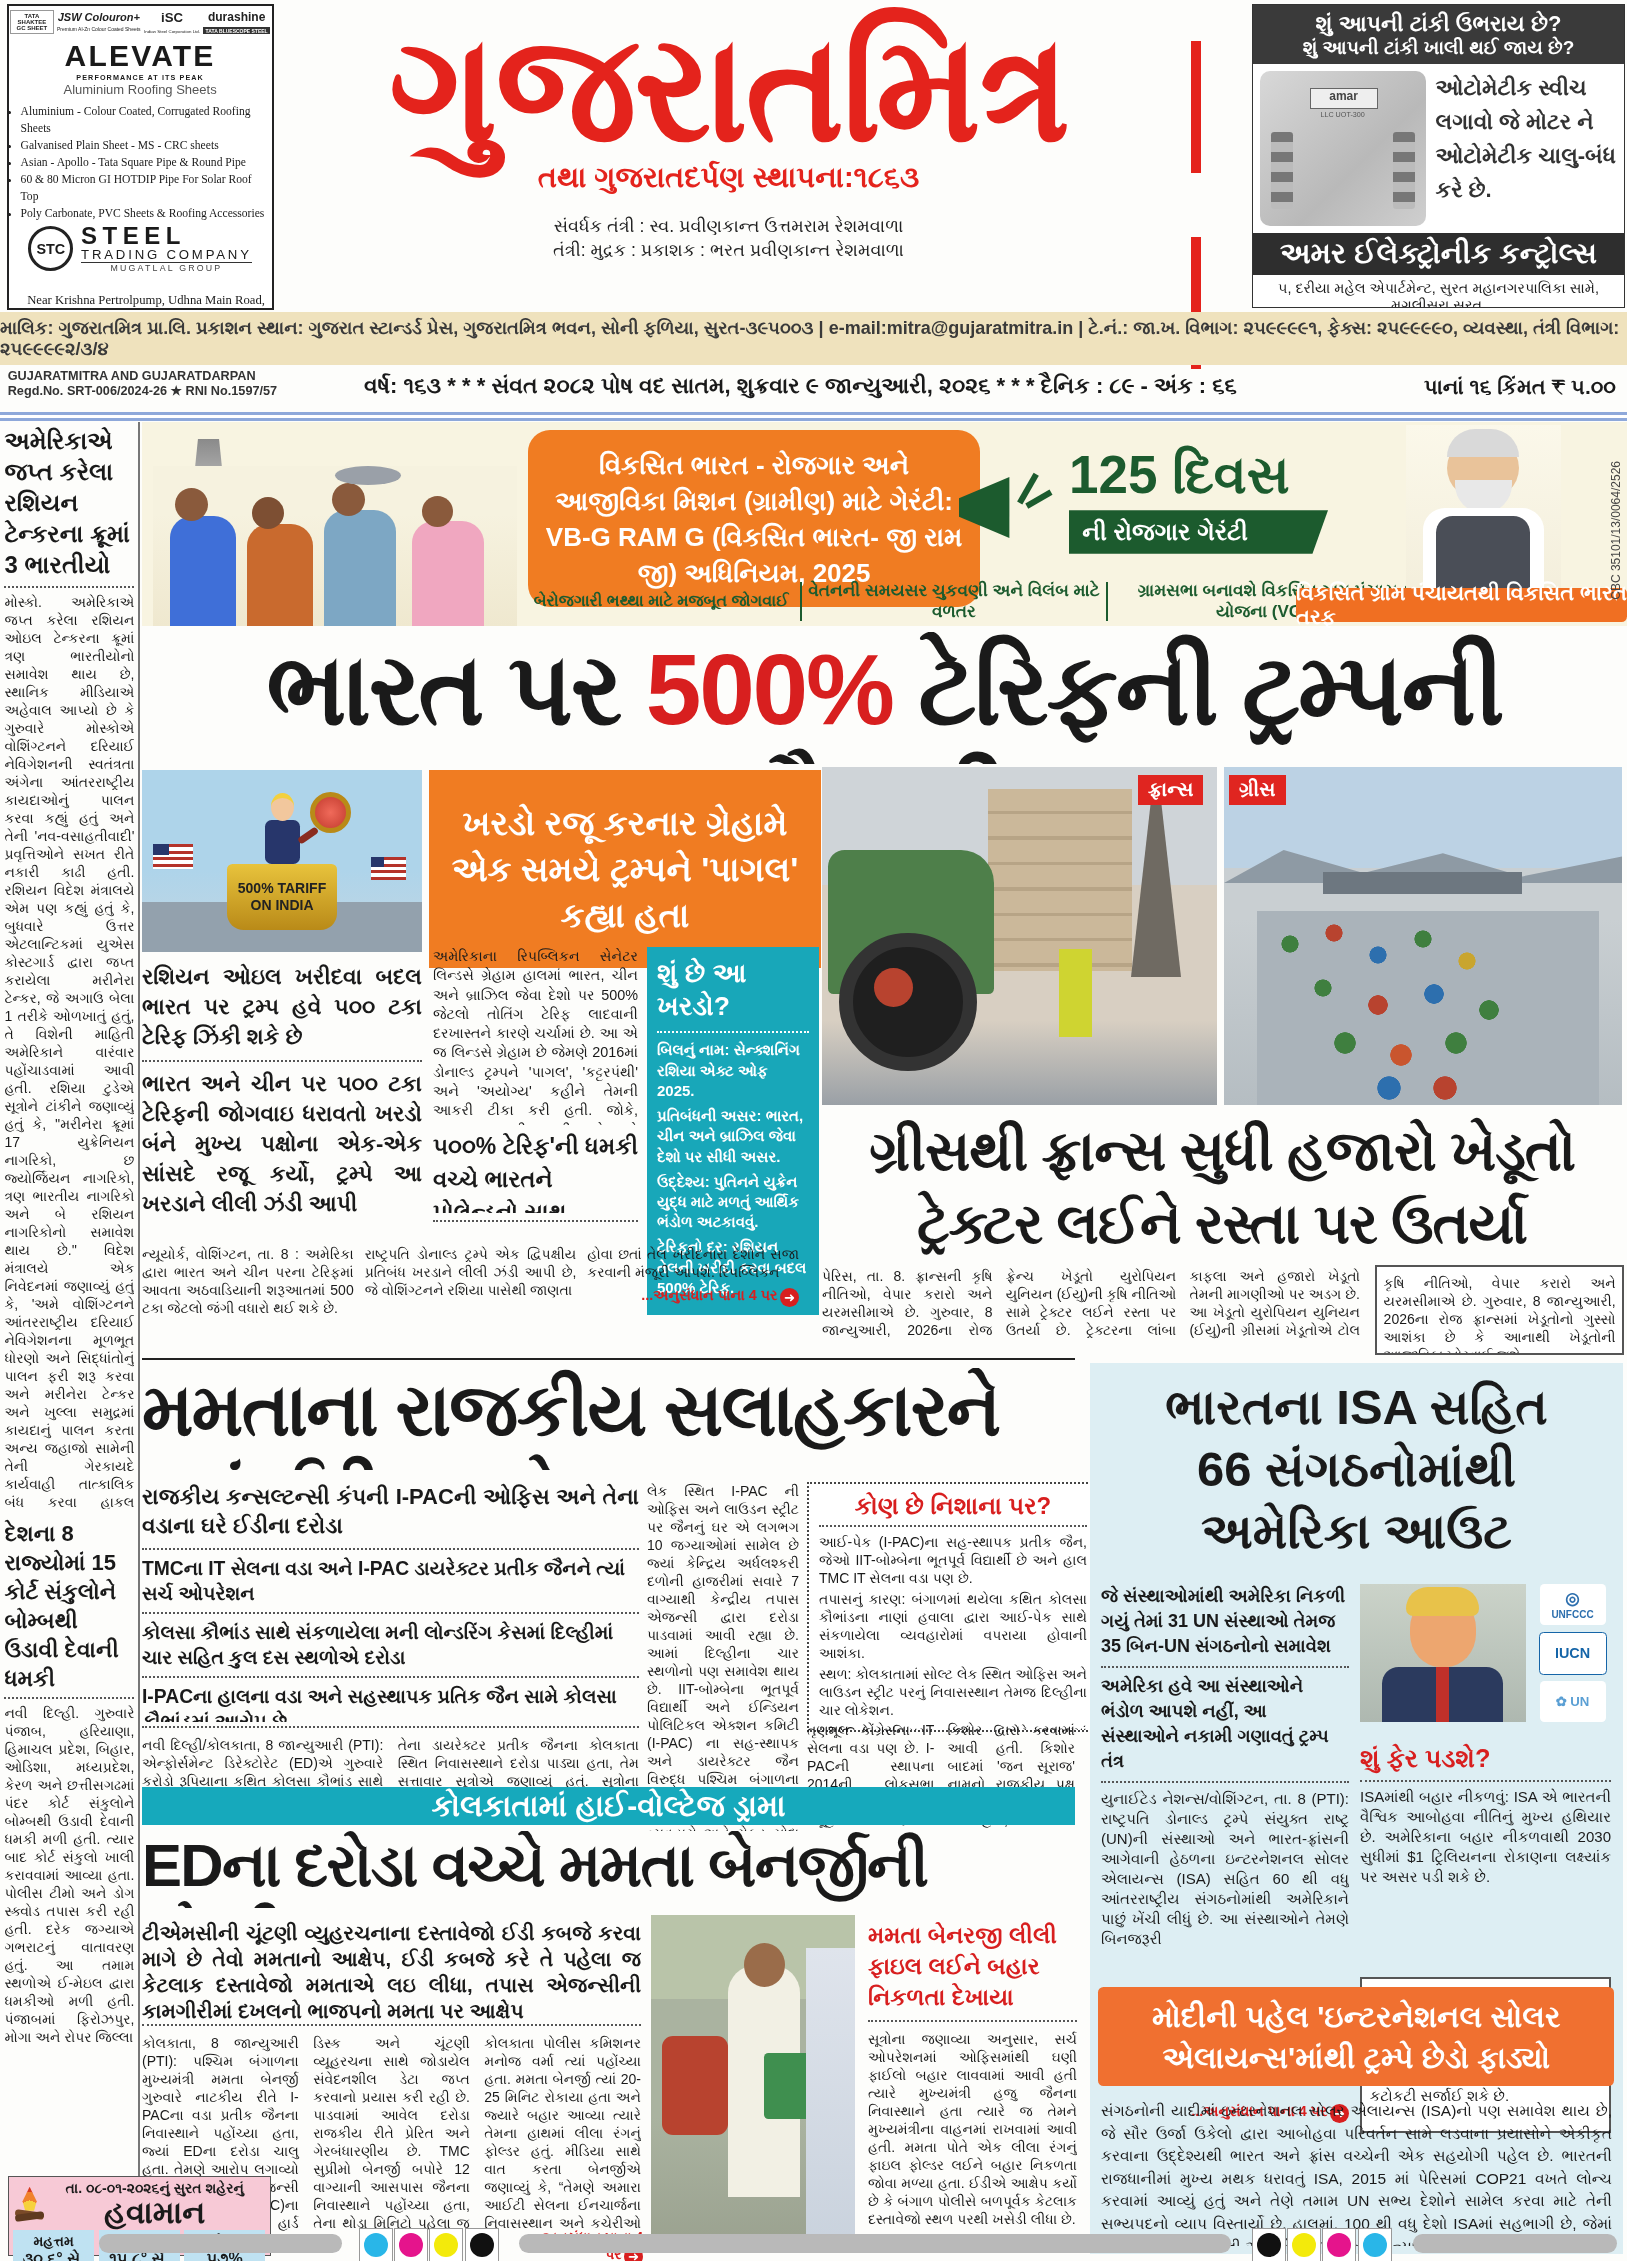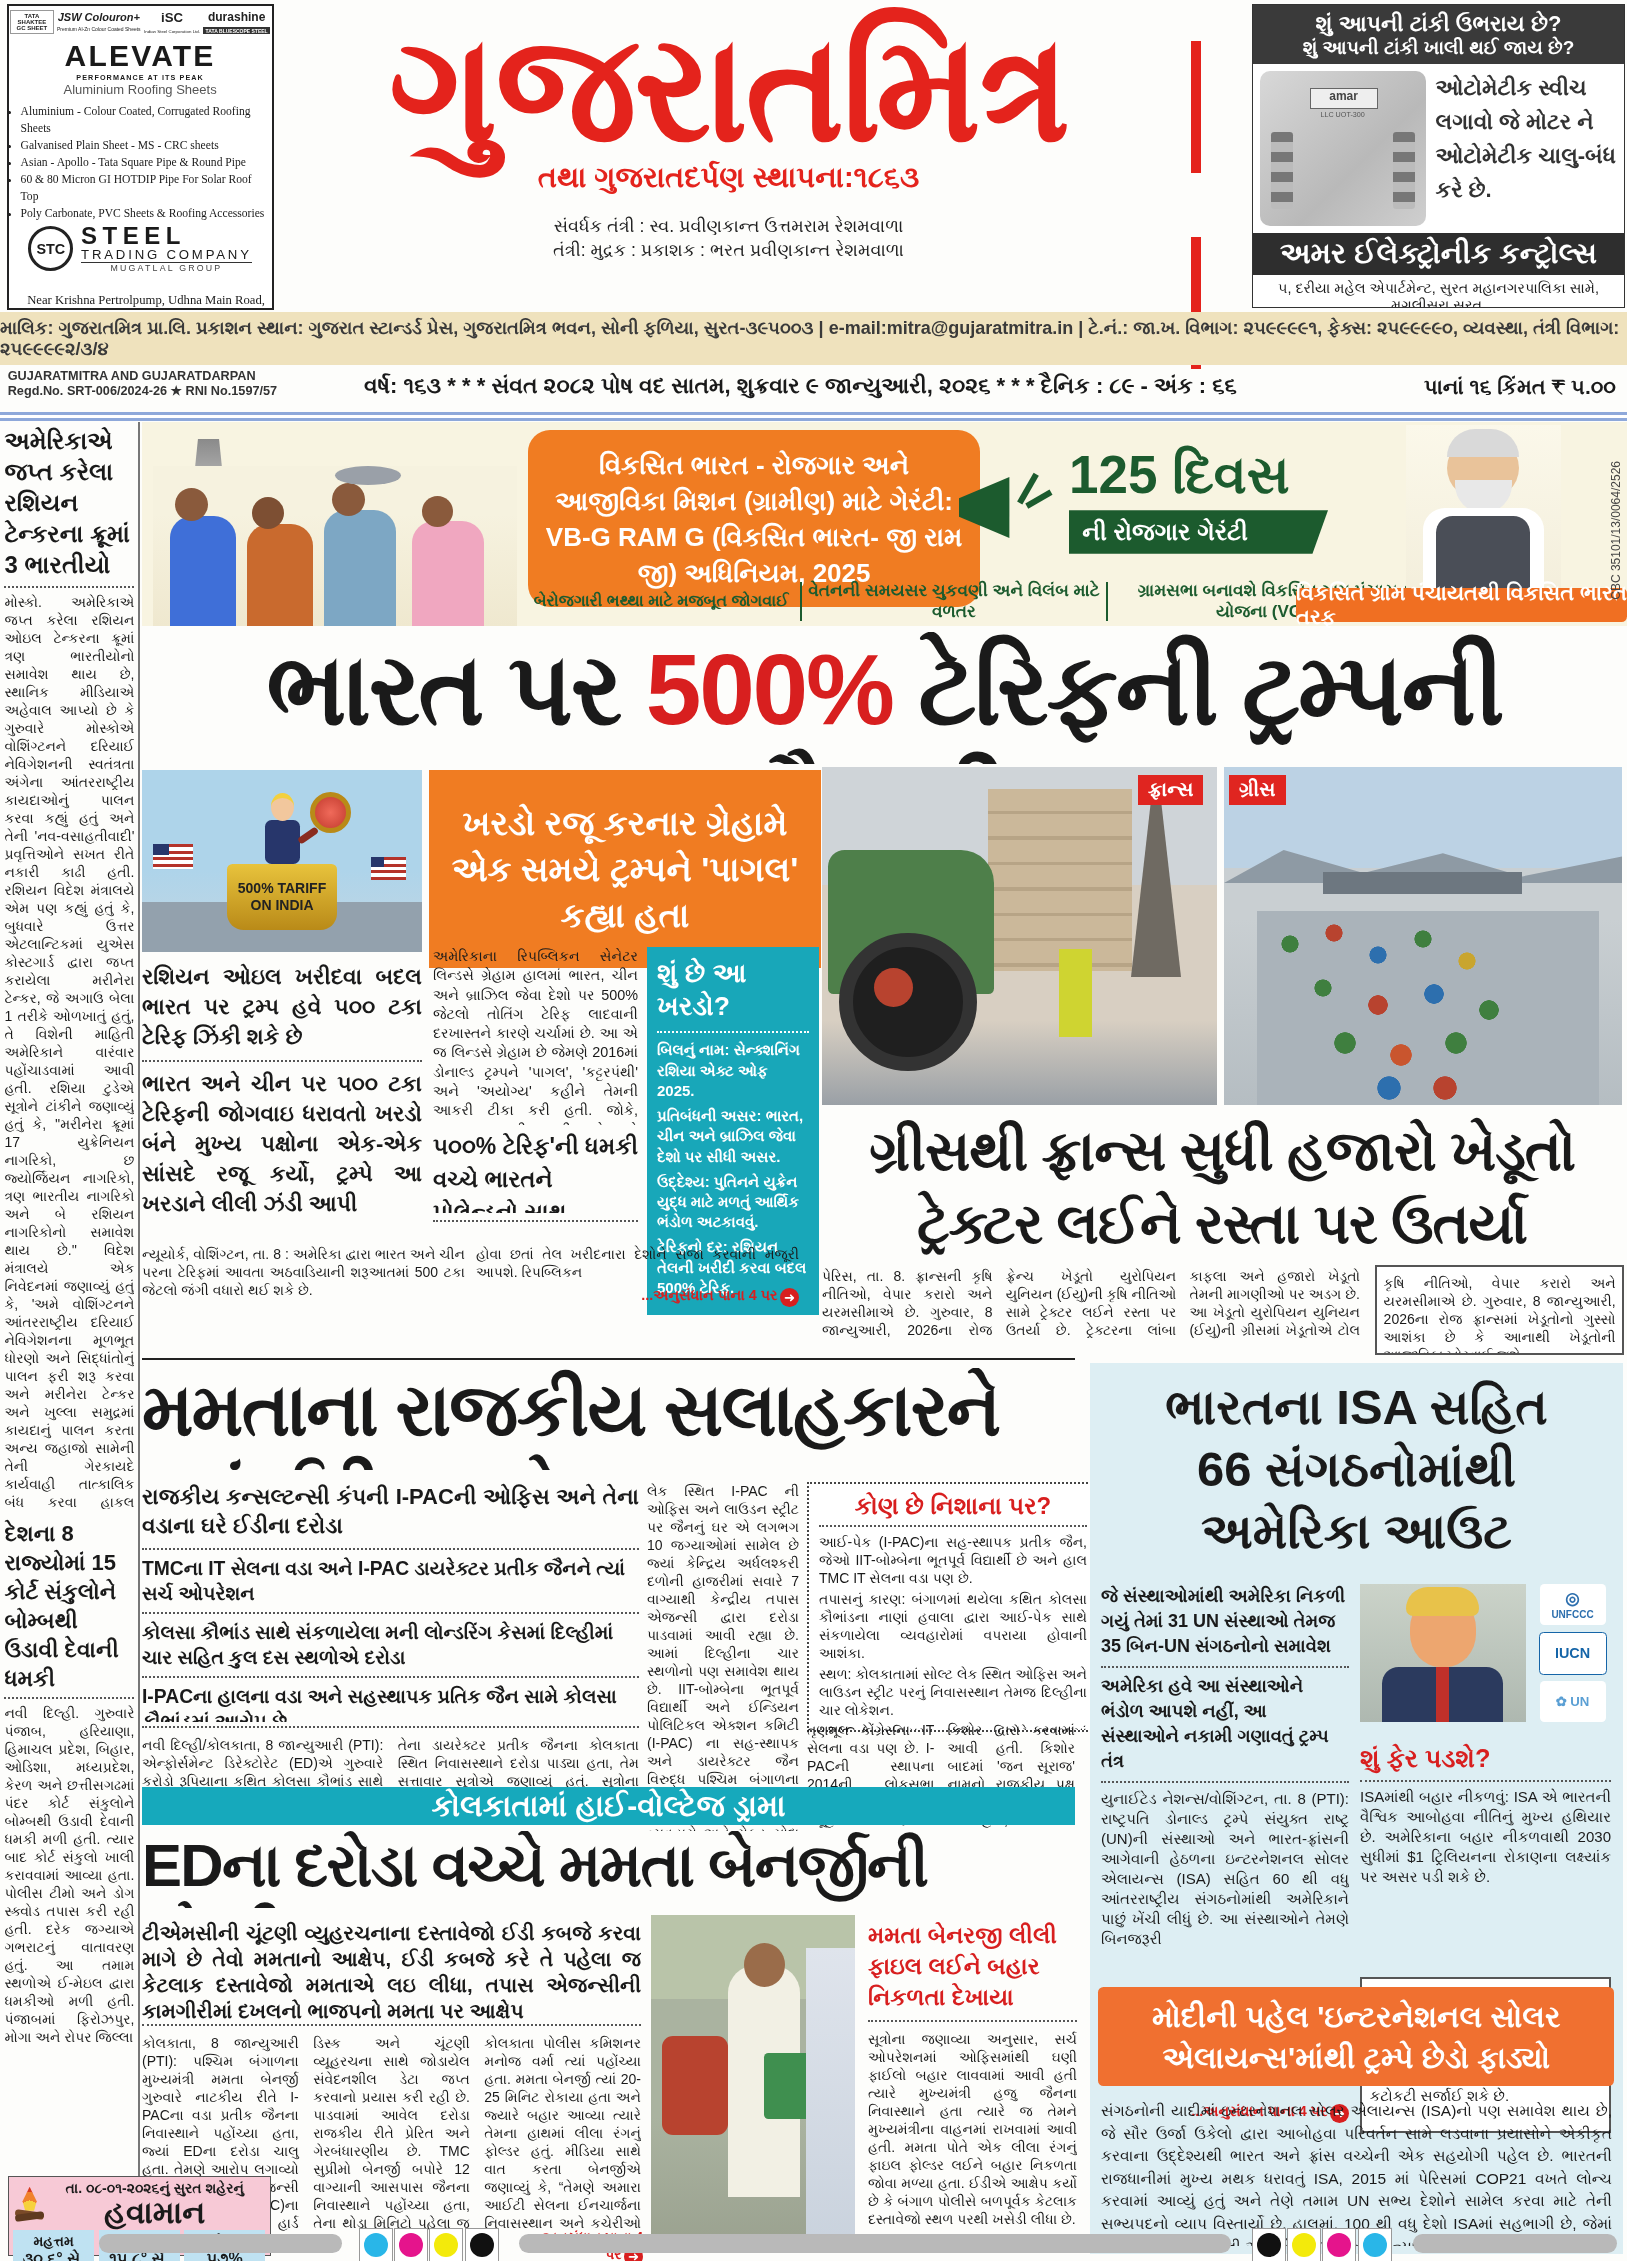--- a/index.html
+++ b/index.html
@@ -235,20 +235,21 @@
     <div class="b" style="font-size:26.5px;line-height:33px;">શું છે આ ખરડો?</div>
     <div style="border-top:2.2px dotted #fff;margin:7.7px 0;"></div>
     <div class="b" style="font-size:15px;line-height:20.4px;">બિલનું નામ: સેન્ક્શનિંગ રશિયા એક્ટ ઓફ 2025.</div>
     <div class="b" style="font-size:15px;line-height:20.4px;margin-top:4.4px;">પ્રતિબંધની અસર: ભારત, ચીન અને બ્રાઝિલ જેવા દેશો પર સીધી અસર.</div>
     <div class="b" style="font-size:15px;line-height:20.4px;margin-top:4.4px;">ઉદ્દેશ્ય: પુતિનને યુક્રેન યુદ્ધ માટે મળતું આર્થિક ભંડોળ અટકાવવું.</div>
     <div class="b" style="font-size:15px;line-height:20.4px;margin-top:4.4px;">ટેરિફનો દર: રશિયન તેલની ખરીદી કરવા બદલ 500% ટેરિફ.</div>
   </div>
 
   <div class="abs hide" style="left:142px;top:1245px;width:657px;height:105px;display:flex;gap:11px;">
     <div class="j body-sm" style="flex:1;">ન્યૂયોર્ક, વોશિંગ્ટન, તા. 8 : અમેરિકા દ્વારા ભારત અને ચીન પરના ટેરિફમાં આવતા અઠવાડિયાની શરૂઆતમાં 500 ટકા જેટલો જંગી વધારો થઈ શકે છે.</div>
+    <div class="j body-sm" style="flex:1;">રાષ્ટ્રપતિ ડોનાલ્ડ ટ્રમ્પે એક દ્વિપક્ષીય પ્રતિબંધ ખરડાને લીલી ઝંડી આપી છે, જે વોશિંગ્ટનને રશિયા પાસેથી જાણતા</div>
     <div style="flex:1;">
       <div class="j body-sm">હોવા છતાં તેલ ખરીદનારા દેશોને સજા કરવાની મંજૂરી આપશે. રિપબ્લિકન</div>
       <div style="text-align:right;margin-top:5.5px;"><span class="marker" style="font-size:14.4px;">...અનુસંધાન પાના 4 પર</span> <span class="mdot">➜</span></div>
     </div>
   </div>
 
   <div class="abs ph" style="left:822px;top:767px;width:395px;height:338px;background:linear-gradient(#cfd4d8 0 35%,#d8cfc2 35% 75%,#9aa0a6);">
     <div class="abs" style="left:166px;top:22px;width:144px;height:182px;background:repeating-linear-gradient(#cbb89a 0 22px,#b7a486 22px 25.4px);"></div>
     <div class="abs" style="left:309px;top:11px;width:50px;height:199px;background:#6f6a62;clip-path:polygon(45% 0,55% 0,100% 100%,0 100%);"></div>
     <div class="abs" style="left:5.5px;top:83px;width:166px;height:144px;background:#4e7f4a;border-radius:16.6px 33px 5.5px 5.5px;"></div>

